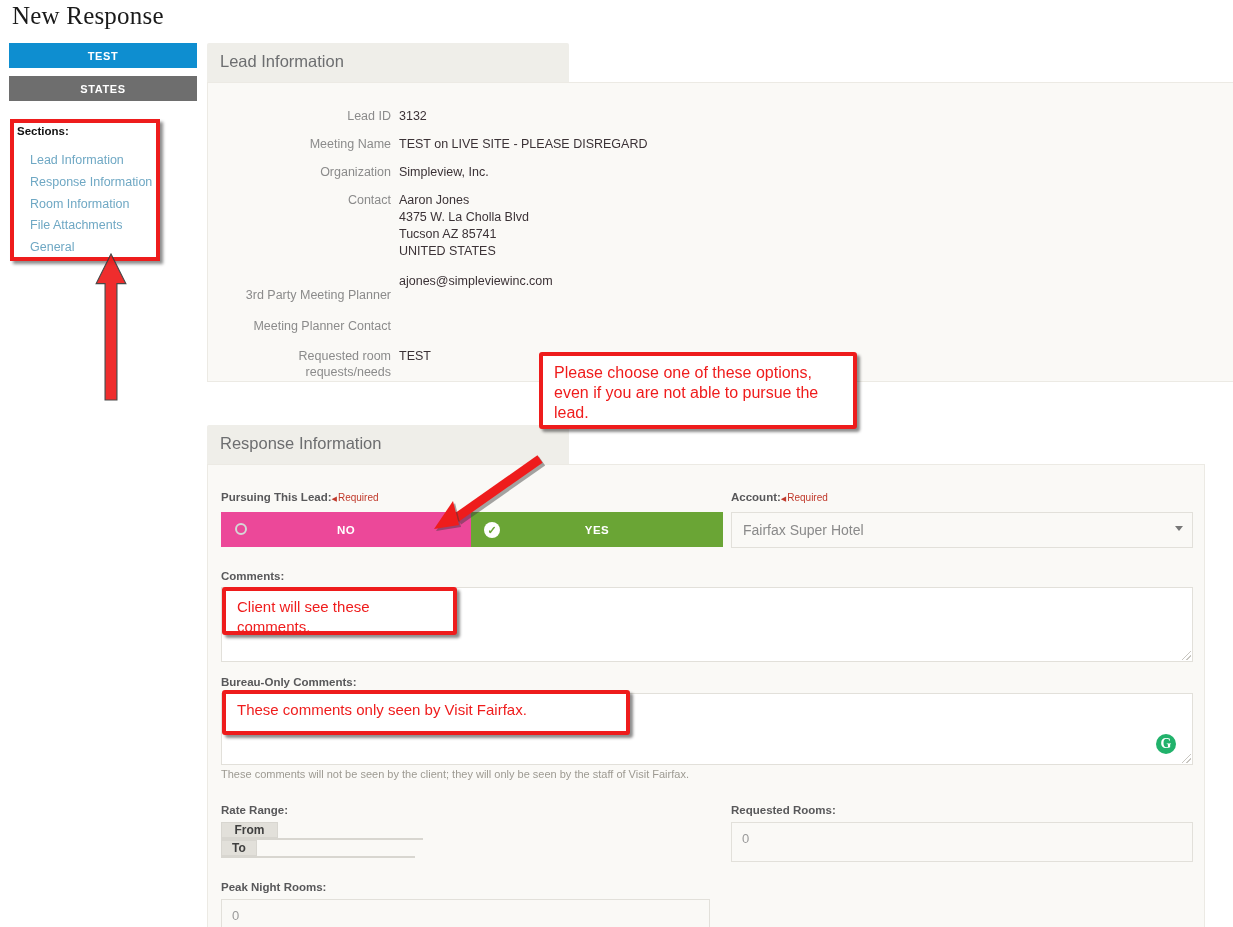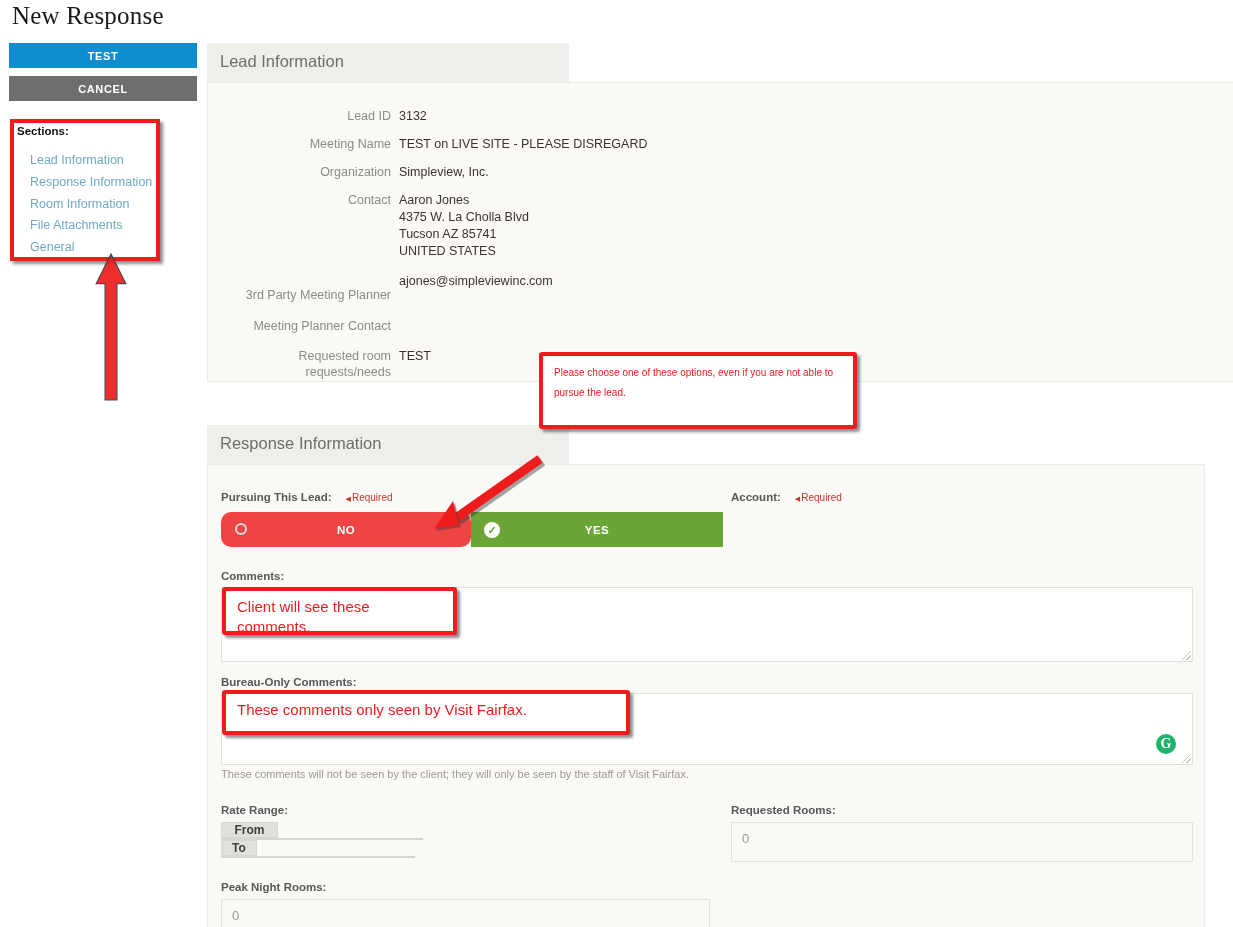--- a/index.html
+++ b/index.html
@@ -88,28 +88,28 @@
   }
 
   
   #resp-panel { left: 207px; top: 425px; width: 998px; }
   #resp-body { width: 998px; height: 489px; position: relative; }
 
   .field-label {
     position: absolute; font-size: 11.5px; font-weight: bold; color: #58585a;
   }
   .required {
-    color: #c0392b; font-size: 10px; font-weight: normal; margin-left: 14px;
+    color: #c0392b; font-size: 10px; font-weight: normal; margin-left: 0;
   }
   .required:before { content: "\25C0"; font-size: 7px; margin-right: 1px; }
 
   
   .toggle { position: absolute; display: flex; height: 35px; width: 502px; }
   .toggle-no {
-    flex: 0 0 250px; background: #ef4444; position: relative; border-radius: 10px;
+    flex: 0 0 250px; background: #ec4899; position: relative;
   }
   .toggle-yes {
     flex: 1; background: #6aa535; position: relative;
   }
   .toggle span.lbl {
     position: absolute; left: 0; right: 0; top: 0; bottom: 0;
     display: flex; align-items: center; justify-content: center;
     color: #ffffff; font-size: 11.5px; font-weight: bold; letter-spacing: 0.5px;
   }
   .radio-empty {
@@ -169,36 +169,36 @@
     font-size: 12px; font-weight: bold; color: #3f3f3f; width: 57px;
   }
   .rate-input { background: #ffffff; border: 1px solid #d8d6d0; border-left: 0; }
 
   
   .callout {
     position: absolute; background: #ffffff; border: 4px solid #ee1c1c;
     box-shadow: 3px 3px 3px rgba(0,0,0,0.45); border-radius: 3px;
   }
   .callout p {
-    margin: 0; color: #ef1c1c; font-size: 10px; line-height: 20px;
+    margin: 0; color: #ef1c1c; font-size: 16px; line-height: 20px;
     padding: 7px 10px 0 11px;
   }
   .callout.thin p { padding-top: 6px; font-size: 15px; }
   svg.arrow { position: absolute; overflow: visible; }
 </style>
 </head>
 <body>
 
 <div id="root">
 
   <div class="page-title">New Response</div>
 
   <div class="rail">
     <button class="btn btn-save">TEST</button>
-    <button class="btn btn-cancel">CANCEL</button>
+    <button class="btn btn-cancel">STATES</button>
   </div>
 
   <div class="sections-box">
     <div class="sections-title">Sections:</div>
     <div class="sections-list">
       <a>Lead Information</a>
       <a>Response Information</a>
       <a>Room Information</a>
       <a>File Attachments</a>
       <a>General</a>
@@ -282,20 +282,24 @@
         </div>
         <div class="toggle-yes">
           <span class="radio-check">✓</span>
           <span class="lbl">YES</span>
         </div>
       </div>
 
       <div class="field-label" style="left:523px; top:26px;">
         <span>Account:</span><span class="required">Required</span>
       </div>
+      <div class="select-box" style="left:523px; top:47px; width:462px;">
+        <span class="val">Fairfax Super Hotel</span>
+        <span class="caret"></span>
+      </div>
 
       <div class="field-label" style="left:13px; top:105px;">Comments:</div>
       <div class="textarea" style="left:13px; top:122px; width:972px; height:75px;">
         <span class="grip"></span>
       </div>
 
       <div class="field-label" style="left:13px; top:211px;">Bureau-Only Comments:</div>
       <div class="textarea" style="left:13px; top:228px; width:972px; height:72px;">
         <span class="grammarly" style="right:16px; bottom:10px;">G</span>
         <span class="grip"></span>

